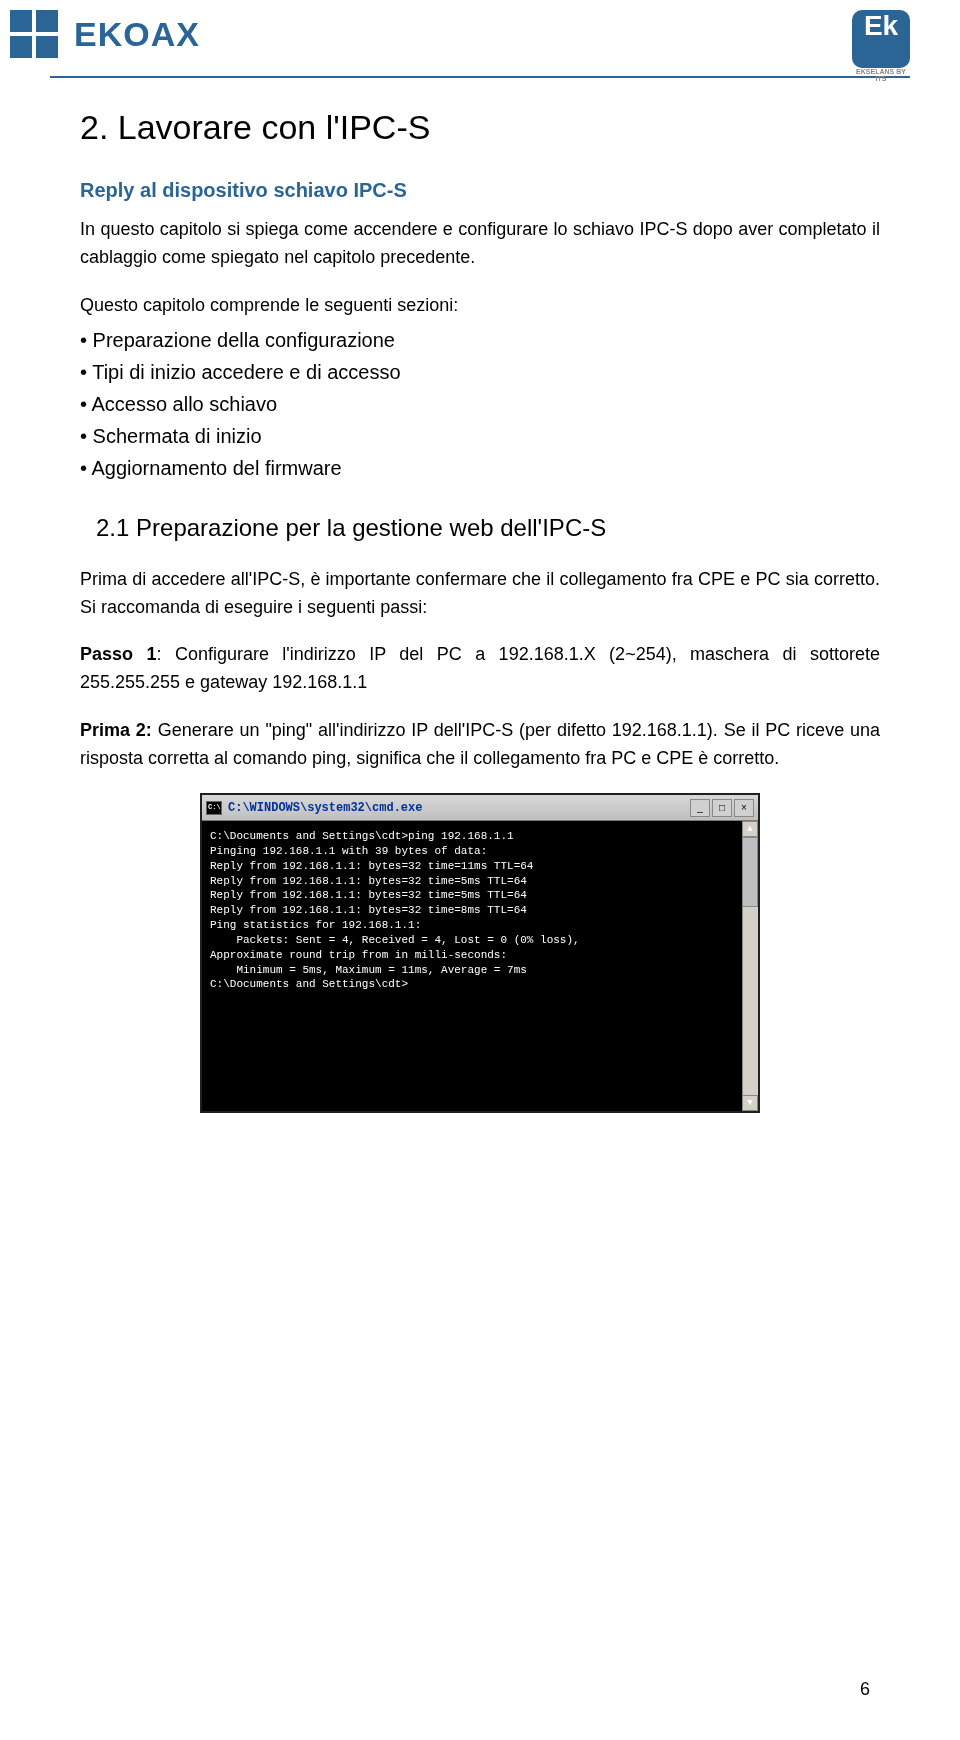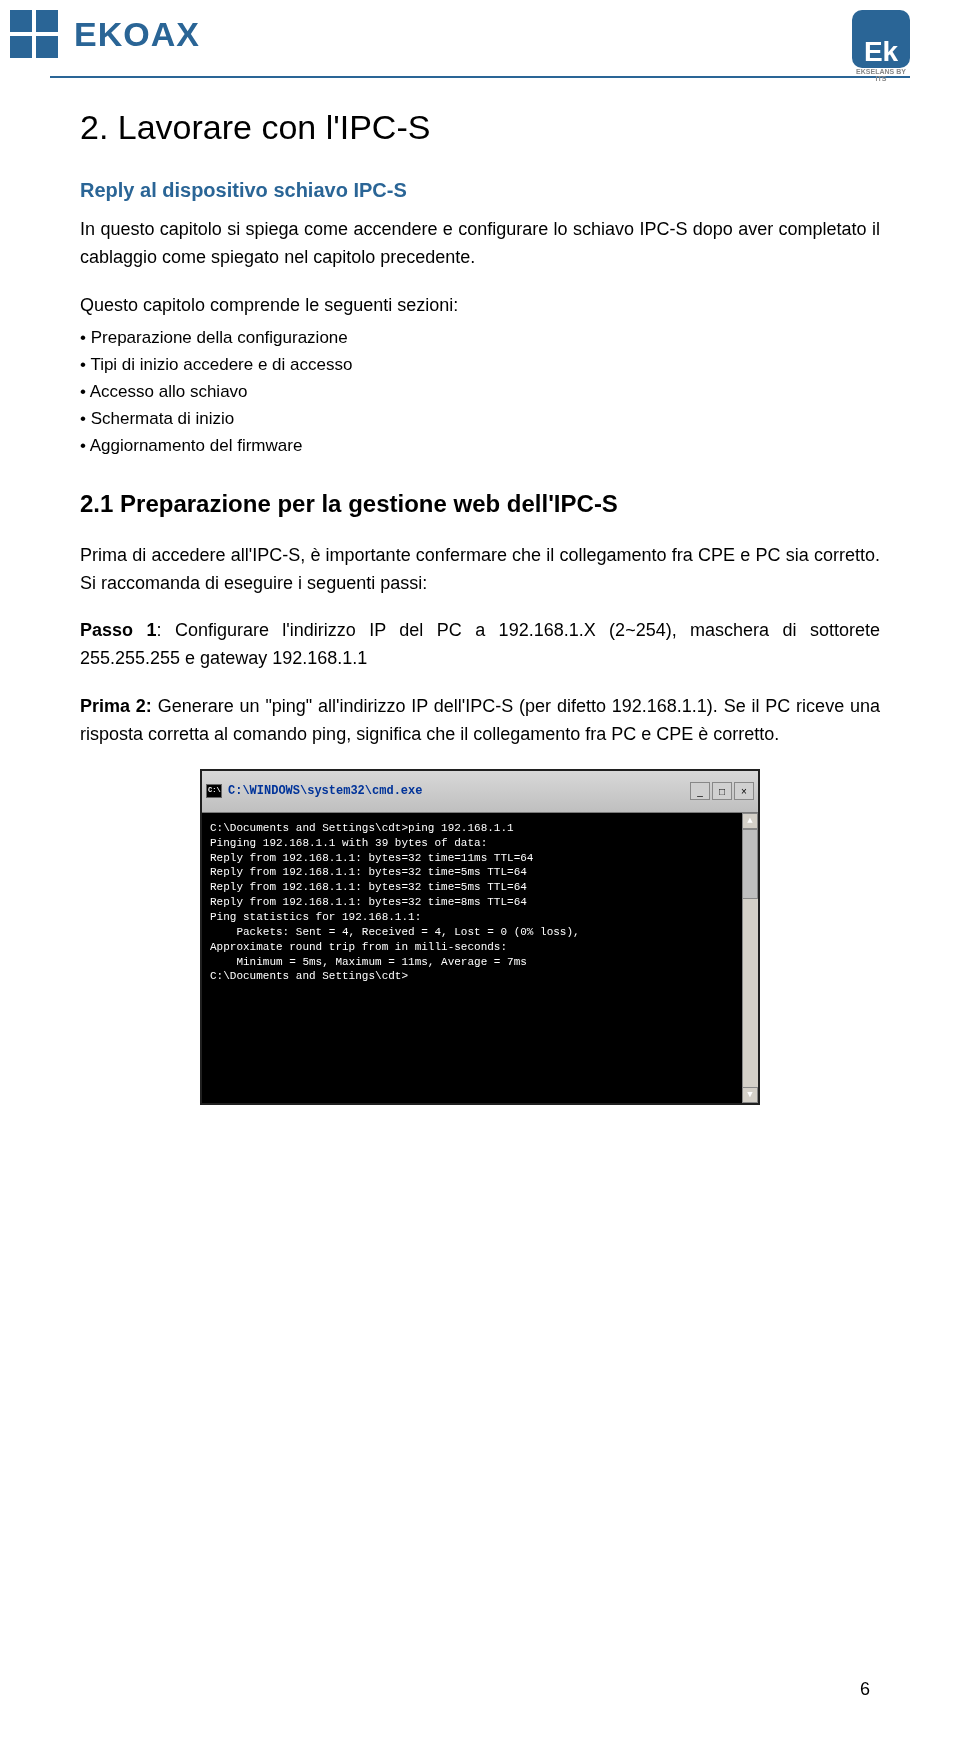--- a/index.html
+++ b/index.html
@@ -24,45 +24,45 @@
     grid-template-rows: 22px 22px;
     gap: 4px;
   }
   .sq { background: #2a6596; }
   .logo-text { font-size: 34px; font-weight: bold; color: #2a6596; letter-spacing: 1px; font-family: Arial, sans-serif; }
   .logo-ek {
     width: 58px; height: 58px;
     background: #2a6596;
     border-radius: 10px;
     color: #fff;
-    display: flex; align-items: flex-end; justify-content: center;
+    display: flex; align-items: flex-start; justify-content: center;
     font-size: 28px; font-weight: bold;
     position: relative;
   }
   .ek-sub { position:absolute; bottom:-14px; font-size:7px; color:#888; width:100%; text-align:center; left:0;}
   .hr { border: none; border-top: 2px solid #2a6596; margin: 8px 50px 30px 50px; }
   .content { padding: 0 80px 0 80px; }
   h1 { font-size: 34px; font-weight: normal; margin-bottom: 32px; }
   h2.blue { color: #2a6596; font-size: 20px; font-weight: bold; margin-bottom: 14px; }
-  h2.sub { font-size: 24px; font-weight: bold; margin: 30px 0 24px 0; }
+  h2.sub { font-size: 24px; font-weight: normal; margin: 30px 0 24px 16px; }
   p { font-size: 18px; line-height: 1.55; margin-bottom: 20px; text-align: justify; }
   ul.bullets { list-style: none; margin-bottom: 20px; }
-  ul.bullets li { font-size: 17px; line-height: 1.6; }
+  ul.bullets li { font-size: 20px; line-height: 1.6; }
   ul.bullets li::before { content: "• "; }
   .bold { font-weight: bold; }
 
   .cmd-wrap { display:flex; justify-content:center; margin-top:20px; }
   .cmd-window {
     width: 560px;
     border: 2px solid #202020;
     background: #000;
     box-shadow: 0 0 0 1px #888 inset;
   }
   .cmd-title {
-    height: 42px;
+    height: 26px;
     background: linear-gradient(#d8d8d8,#bfbfbf);
     border-bottom: 1px solid #7a7a7a;
     display: flex;
     align-items: center;
     justify-content: space-between;
     padding: 0 4px;
   }
   .cmd-title-left { display:flex; align-items:center; gap:6px; font-family: "Courier New", monospace; font-size:12px; font-weight:bold; color:#003399;}
   .cmd-icn { width:16px; height:14px; background:#000; border:1px solid #666; display:inline-block; position:relative;}
   .cmd-icn::after{content:"C:\\"; color:#fff; font-size:7px; position:absolute; top:1px; left:1px;}

